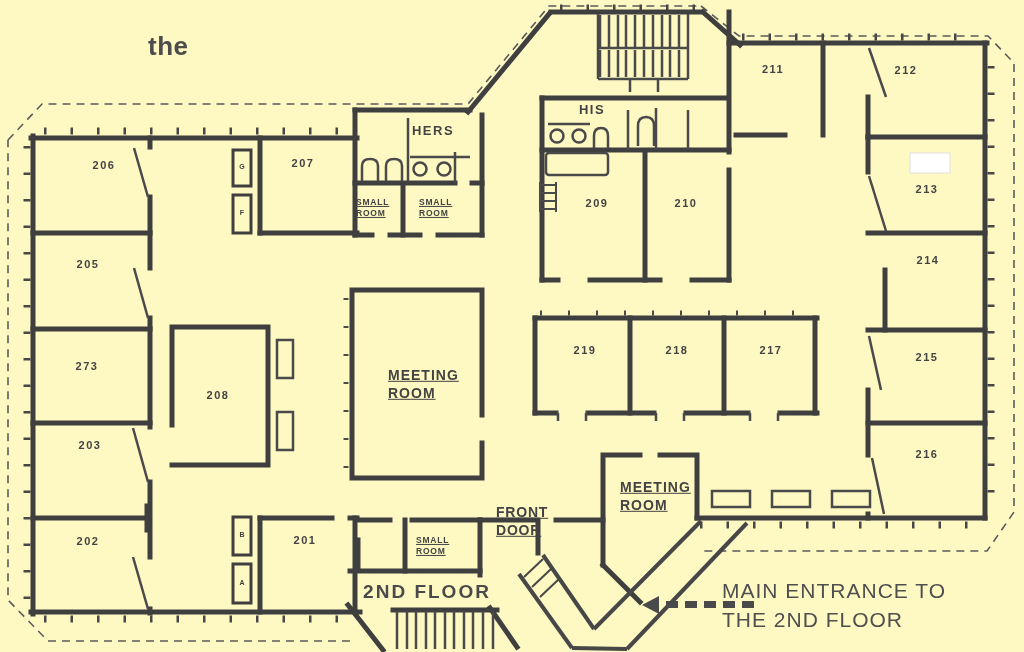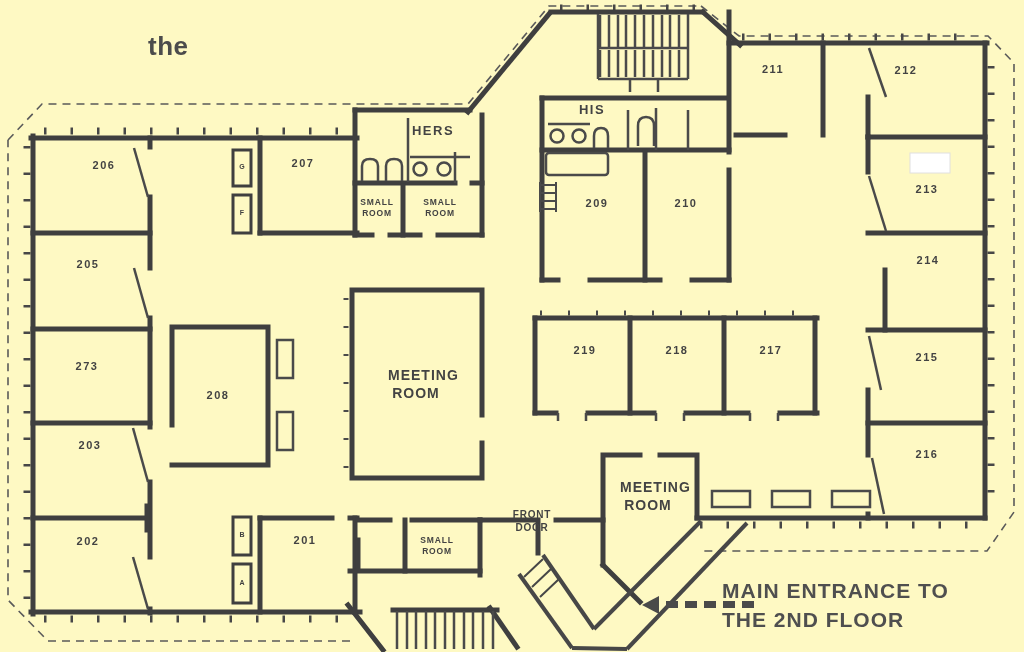--- a/index.html
+++ b/index.html
@@ -2,27 +2,27 @@
 <html><head>
 <meta charset="utf-8">
 <title>Floor Plan</title>
 <style>
   html,body{margin:0;padding:0;background:#fff;}
   #stage{position:relative;width:1024px;height:652px;background:#fef9c3;overflow:hidden;
          font-family:"Liberation Sans",sans-serif;}
   #walls{position:absolute;left:0;top:0;}
   .lbl{position:absolute;transform:translate(-50%,-50%);font-weight:bold;color:#434343;
        font-size:11px;letter-spacing:1.5px;white-space:nowrap;line-height:1.2;}
-  .area{font-size:8.5px;letter-spacing:0.8px;text-align:center;white-space:normal;line-height:1.3;}
+  .area{font-size:8.5px;letter-spacing:0.8px;text-align:left;white-space:normal;line-height:1.3;text-decoration:underline;}
   .w40{width:42px;}
   .mr{width:56px;font-size:14px;letter-spacing:1px;}
   .wc{font-size:13px;letter-spacing:1.5px;}
-  .fdoor{width:40px;font-size:10px;letter-spacing:0.8px;margin-left:16px;}
+  .fdoor{width:40px;font-size:14px;letter-spacing:0.8px;}
   .floor2{font-size:19px;letter-spacing:2px;color:#4a4a4a;}
-  .entrance{position:absolute;font-weight:bold;font-size:21px;letter-spacing:1px;line-height:1.4;
+  .entrance{position:absolute;font-weight:normal;font-size:21px;letter-spacing:1px;line-height:1.4;
             color:#4f4f4f;width:262px;text-align:left;}
   .logo-line{position:absolute;font-weight:bold;color:#4c4c4c;line-height:1;}
   .logo1{font-size:26px;letter-spacing:0.5px;}
   .logo2{font-size:28px;letter-spacing:-0.5px;}
   .boxletter{font-size:7px;letter-spacing:0;color:#3f3f3f;}
 </style>
 </head>
 <body>
 
 <div id="stage">
@@ -216,20 +216,21 @@
   <div class="lbl" style="left:771px;top:351px">217</div>
 
   <div class="lbl wc" style="left:433px;top:131px">HERS</div>
   <div class="lbl wc" style="left:592px;top:110px">HIS</div>
   <div class="lbl area w40" style="left:377px;top:208px">SMALL ROOM</div>
   <div class="lbl area w40" style="left:440px;top:208px">SMALL ROOM</div>
   <div class="lbl area w40" style="left:437px;top:546px">SMALL ROOM</div>
   <div class="lbl area mr" style="left:416px;top:384px">MEETING ROOM</div>
   <div class="lbl area mr" style="left:648px;top:496px">MEETING ROOM</div>
   <div class="lbl area fdoor" style="left:516px;top:521px">FRONT DOOR</div>
+  <div class="lbl floor2" style="left:427px;top:592px">2ND FLOOR</div>
   <div class="entrance" style="left:722px;top:576px">MAIN ENTRANCE TO THE 2ND FLOOR</div>
 
   <div class="lbl boxletter" style="left:242px;top:167px">G</div>
   <div class="lbl boxletter" style="left:242px;top:213px">F</div>
   <div class="lbl boxletter" style="left:242px;top:535px">B</div>
   <div class="lbl boxletter" style="left:242px;top:583px">A</div>
 
 </div>
 
 </body></html>

